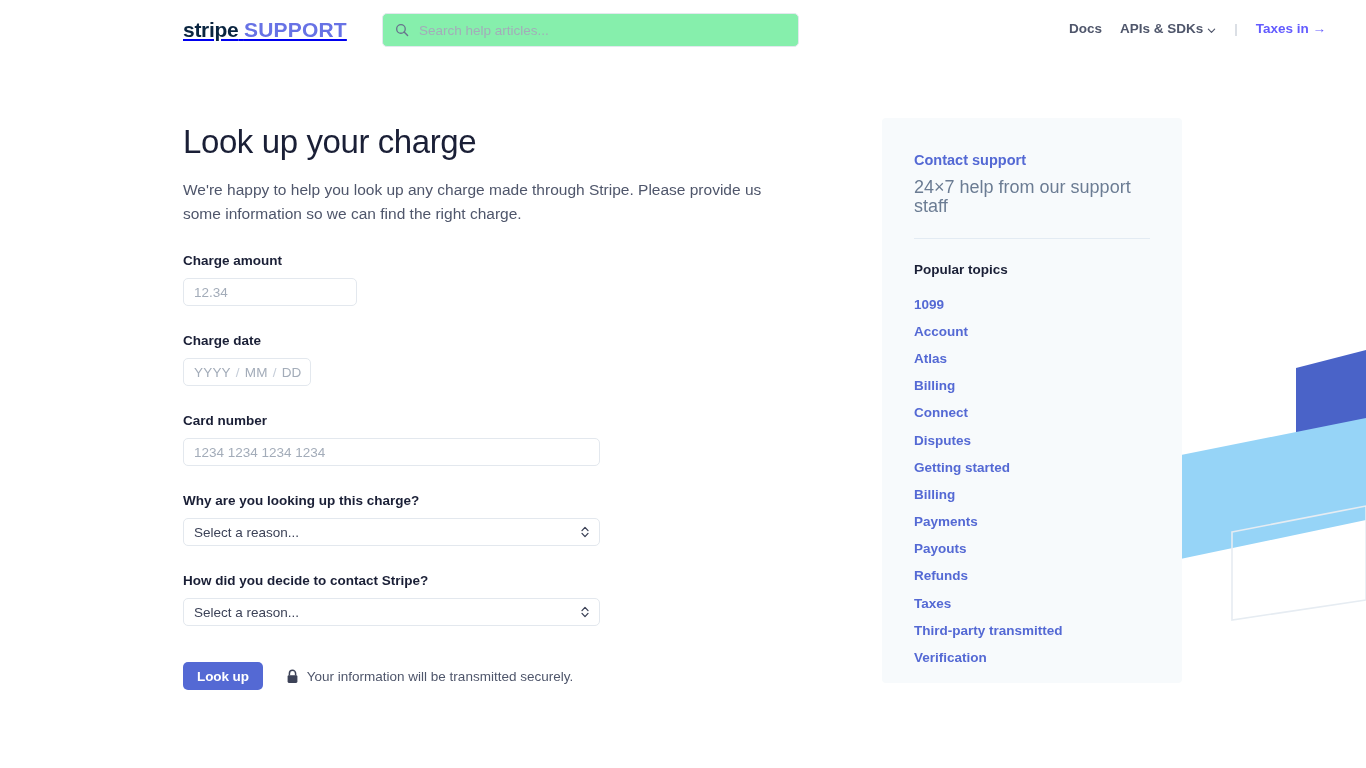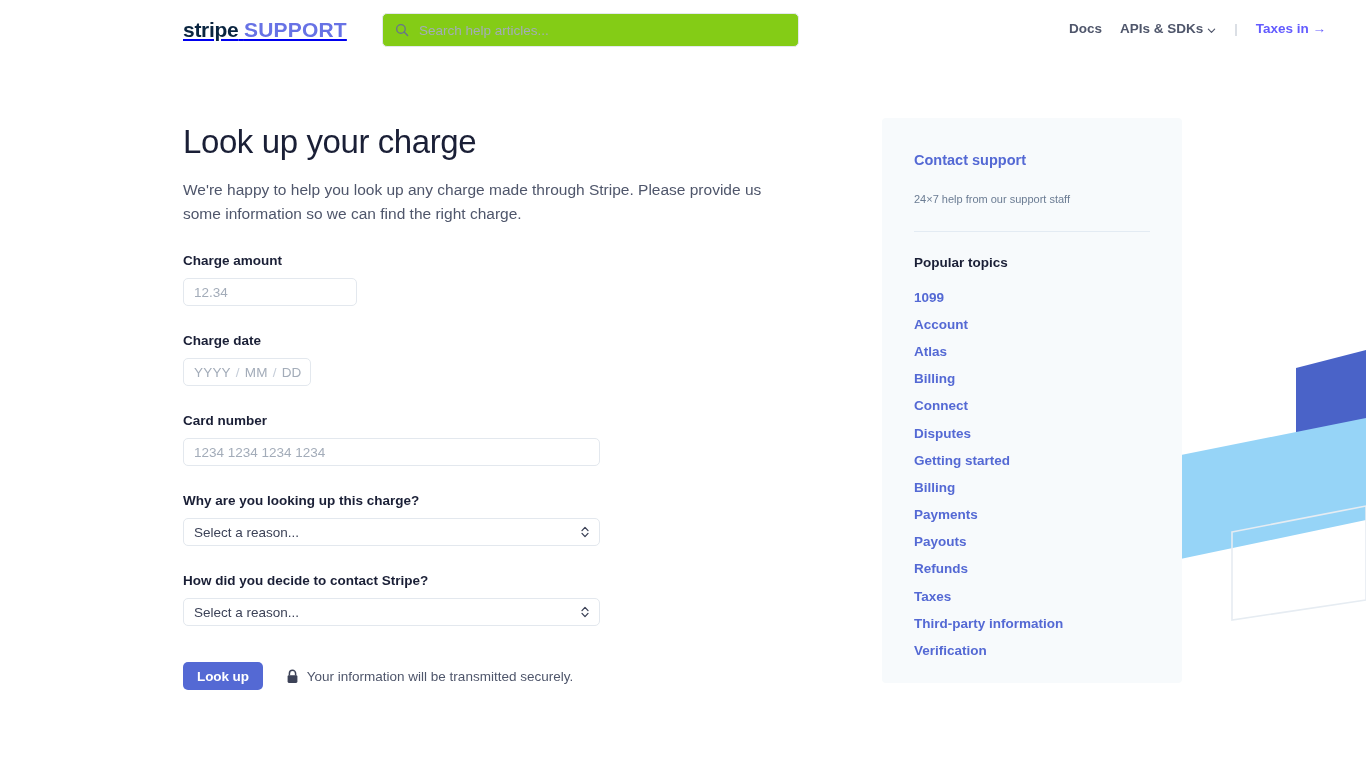--- a/index.html
+++ b/index.html
@@ -17,21 +17,21 @@
   .decor { position:absolute; right:0; top:330px; width:200px; height:330px; overflow:hidden; pointer-events:none; }
   .decor svg { display:block; }
 
   
   .header { position:absolute; left:0; top:0; width:1366px; height:60px; }
   .logo { position:absolute; left:183px; top:19px; font-size:21px; font-weight:bold; letter-spacing:-0.3px; line-height:22px; white-space:nowrap; }
   .logo .word-stripe { color:#0a2540; font-weight:bold; }
   .logo .word-support { color:#6772e5; font-weight:bold; letter-spacing:0.2px; }
 
   .search-wrap { position:absolute; left:382px; top:13px; width:417px; height:34px;
-    border:1px solid #e3e8ee; border-radius:5px; background:#84cc16; display:flex; align-items:center; }
+    border:1px solid #e3e8ee; border-radius:5px; background:#86efac; display:flex; align-items:center; }
   .search-icon { margin-left:11px; width:15px; height:15px; display:flex; align-items:center; justify-content:center; flex:none; }
   .search-input { border:0; outline:0; flex:1; height:32px; margin-left:8px; margin-right:10px;
     font-size:13.5px; color:#3c4257; background:transparent; font-family:"Liberation Sans", sans-serif; }
   .search-input::placeholder { color:#a3acb9; }
 
   .nav { position:absolute; right:40px; top:21px; display:flex; align-items:center; gap:0; font-size:13.5px; }
   .nav a { color:#4f566b; text-decoration:none; font-weight:bold; white-space:nowrap; }
   .nav .nav-item { margin-left:18px; display:flex; align-items:center; gap:4px; }
   .nav .nav-item:first-child { margin-left:0; }
   .nav .sep { margin-left:18px; color:#c1c9d2; font-weight:normal; }
@@ -68,21 +68,21 @@
     height:28px; padding:0 14px; font-size:13.5px; font-weight:bold;
     font-family:"Liberation Sans", sans-serif; cursor:pointer; letter-spacing:-0.1px; }
   .secure { display:flex; align-items:center; margin-left:23px; gap:8px; }
   .secure .lock { width:13px; height:15px; flex:none; }
   .secure .secure-text { font-size:13.5px; color:#4f566b; }
 
   
   .sidebar { position:absolute; left:882px; top:118px; width:300px; height:565px;
     background:#f7fafc; border-radius:4px; padding:32px 32px 0 32px; }
   .contact-link { font-size:14.5px; font-weight:bold; color:#5469d4; text-decoration:none; display:block; line-height:20px; }
-  .contact-sub { font-size:11px; color:#6b7c93; margin-top:20px; line-height:19px; }
+  .contact-sub { font-size:18px; color:#6b7c93; margin-top:8px; line-height:19px; }
   .divider { height:1px; background:#e3ebf3; margin:22px 0 0 0; }
   .topics-title { font-size:13.5px; font-weight:bold; color:#1a1f36; margin-top:22px; line-height:18px; }
   .topics { list-style:none; margin:12px 0 0 0; padding:0; }
   .topics li { margin:0; }
   .topics a { display:block; font-size:13.5px; font-weight:bold; color:#5469d4;
     text-decoration:none; line-height:18px; padding:4.6px 0; }
 </style>
 </head>
 <body>
 
@@ -245,21 +245,21 @@
         <li>
           <a href="#">Payouts</a>
         </li>
         <li>
           <a href="#">Refunds</a>
         </li>
         <li>
           <a href="#">Taxes</a>
         </li>
         <li>
-          <a href="#">Third-party information</a>
+          <a href="#">Third-party transmitted</a>
         </li>
         <li>
           <a href="#">Verification</a>
         </li>
       </ul>
   </div>
 
 </div>
 
 </body></html>

